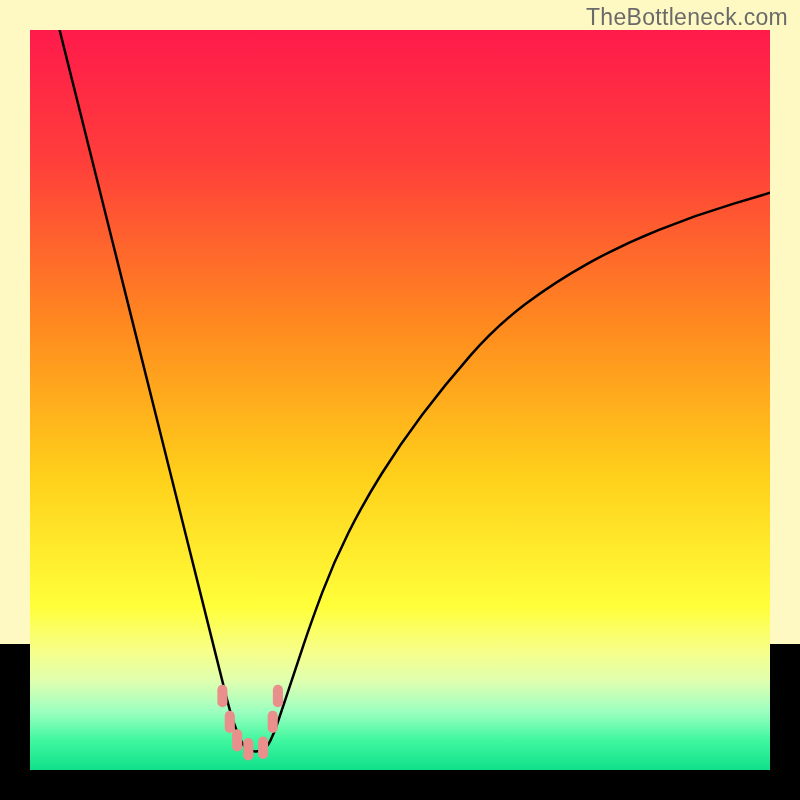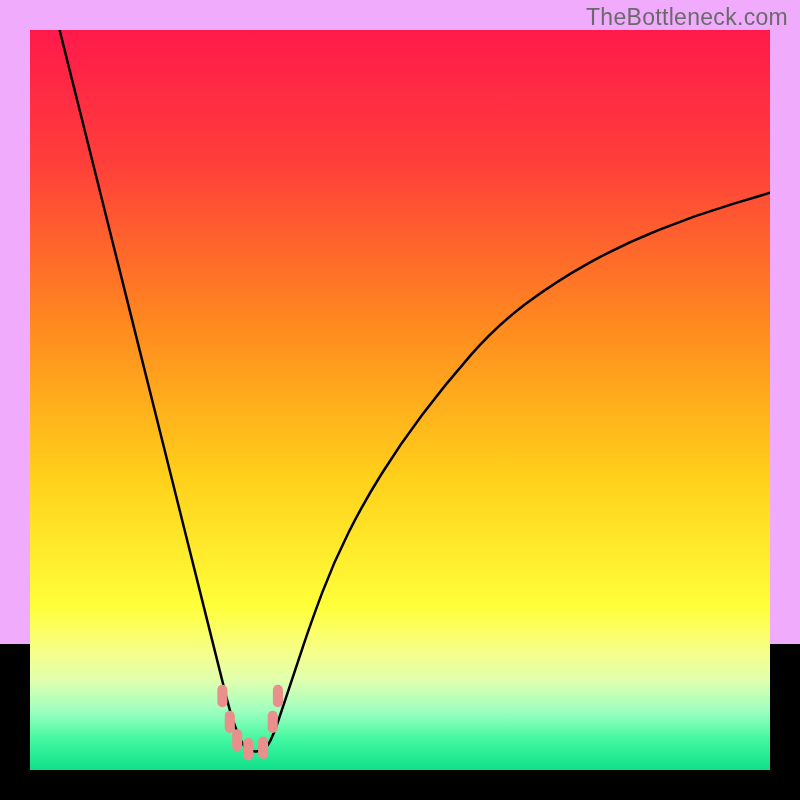--- a/index.html
+++ b/index.html
@@ -10,21 +10,21 @@
     overflow: hidden;
     background: #000;
     font-family: Arial, Helvetica, sans-serif;
   }
   .frame {
     position: absolute;
     left: 0;
     top: 0;
     width: 800px;
     height: 644px;
-    background: #f0abfc;
+    background: #fef9c3;
   }
   .plot-area {
     position: absolute;
     left: 30px;
     top: 30px;
     width: 740px;
     height: 740px;
   }
   .watermark {
     position: absolute;

